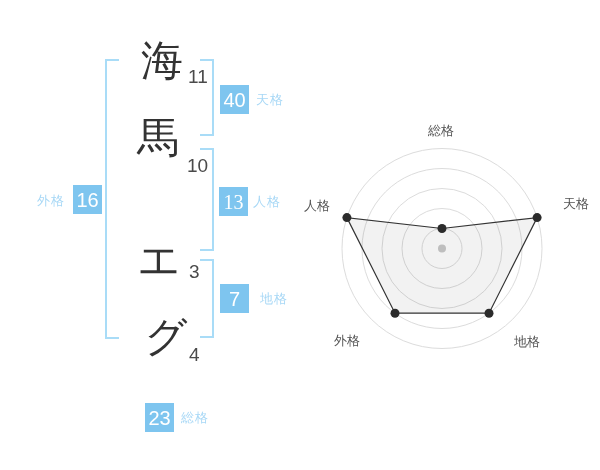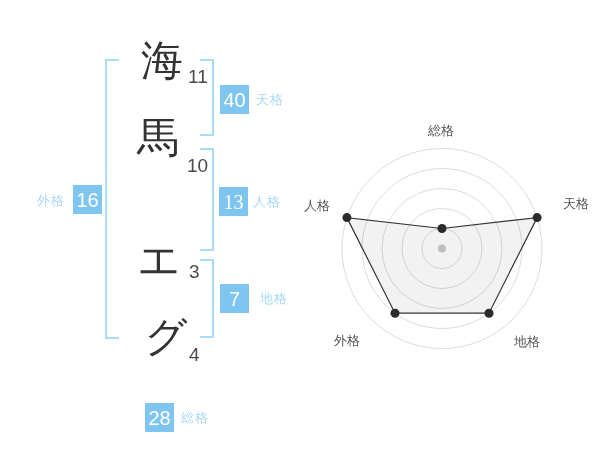--- a/index.html
+++ b/index.html
@@ -65,21 +65,21 @@
 
 <div class="abs badge" style="left:219px;top:187px;font-family:Liberation Serif, serif;">13</div>
 <span class="abs kaku-label" style="left:253px;top:195px;">人格</span>
 
 <div class="abs badge" style="left:220px;top:284px;">7</div>
 <span class="abs kaku-label" style="left:260px;top:292px;">地格</span>
 
 <span class="abs kaku-label" style="left:37px;top:194px;">外格</span>
 <div class="abs badge" style="left:73px;top:185px;">16</div>
 
-<div class="abs badge" style="left:145px;top:403px;">28</div>
+<div class="abs badge" style="left:145px;top:403px;">23</div>
 <span class="abs kaku-label" style="left:181px;top:411px;">総格</span>
 
 <svg id="radar-svg" class="abs" style="left:292px;top:120px;" width="300" height="260" viewBox="0 0 300 260">
     <circle cx="150" cy="128.5" r="20.0" fill="none" stroke="#dcdcdc" stroke-width="1"></circle>
     <circle cx="150" cy="128.5" r="40.0" fill="none" stroke="#dcdcdc" stroke-width="1"></circle>
     <circle cx="150" cy="128.5" r="60.0" fill="none" stroke="#dcdcdc" stroke-width="1"></circle>
     <circle cx="150" cy="128.5" r="80.0" fill="none" stroke="#dcdcdc" stroke-width="1"></circle>
     <circle cx="150" cy="128.5" r="100.0" fill="none" stroke="#dcdcdc" stroke-width="1"></circle>
     <circle cx="150" cy="128.5" r="4" fill="#c9c9c9"></circle>
     <polygon points="150.0,108.5 245.1,97.6 197.0,193.2 103.0,193.2 54.9,97.6" fill="rgba(0,0,0,0.05)" stroke="#333333" stroke-width="1.2"></polygon>

